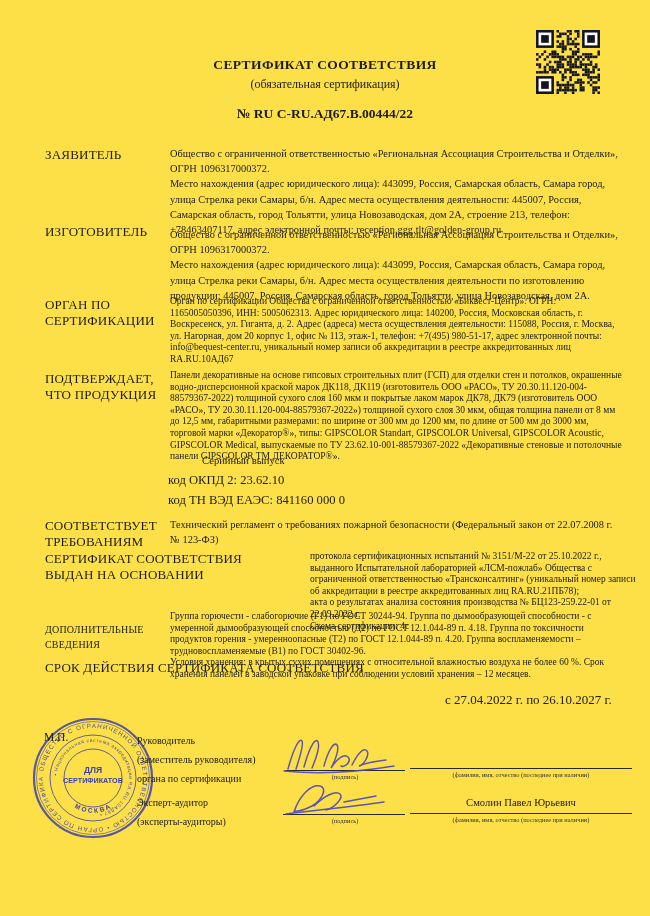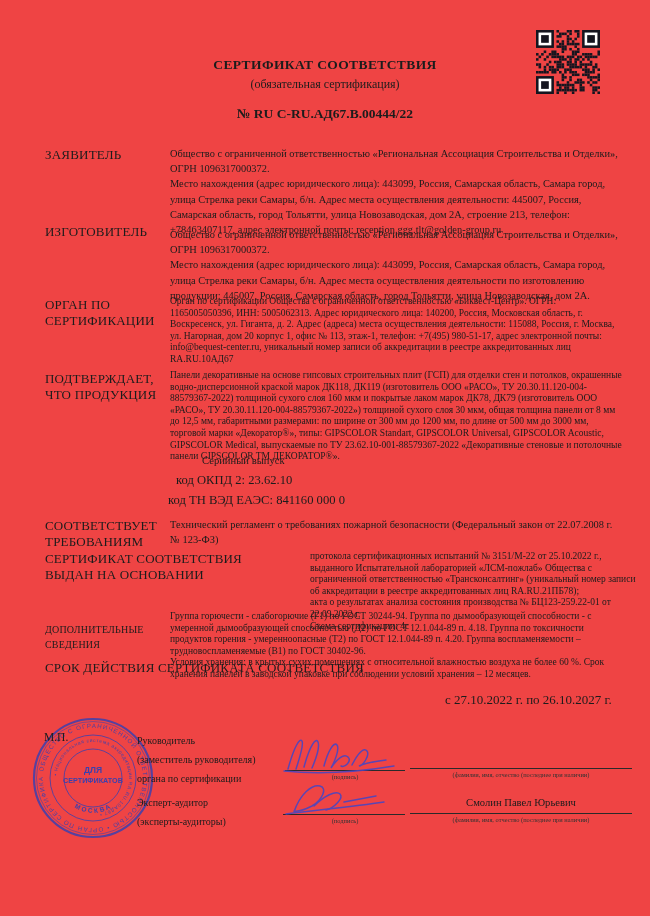--- a/index.html
+++ b/index.html
@@ -1,33 +1,33 @@
 <!DOCTYPE html>
 <html><head>
 <meta charset="utf-8">
 <style>
   html,body{margin:0;padding:0;background:#ffffff;}
   .page{
-    position:relative;width:650px;height:916px;background:#ef4444;
+    position:relative;width:650px;height:916px;background:#fde047;
     font-family:"Liberation Serif","DejaVu Serif",serif;color:#1c1c1c;
     overflow:hidden;
   }
   .abs{position:absolute;}
   .hdr-title{left:0;right:0;top:57px;text-align:center;font-weight:bold;font-size:13.5px;letter-spacing:.4px;}
   .hdr-sub{left:0;right:0;top:77px;text-align:center;font-size:12px;}
   .hdr-num{left:0;right:0;top:106px;text-align:center;font-weight:bold;font-size:13.5px;}
   .qr{left:536px;top:30px;width:64px;height:64px;}
   .lbl{left:45px;font-size:13px;line-height:16px;white-space:pre-line;letter-spacing:.2px;}
   .lbl-sm{font-size:10px;line-height:15px;}
   .body-lg{font-size:10.4px;line-height:15.2px;white-space:pre-line;text-align:left;}
   .body-sm{font-size:9.5px;line-height:11.6px;white-space:pre-line;text-align:left;}
   .col-main{left:170px;width:452px;}
   .col-basis{left:290px;width:334px;margin-left:20px;}
   .serial{left:170px;top:455px;font-size:10.6px;margin-left:32px;}
-  .okpd{left:176px;top:473px;font-size:12.6px;}
+  .okpd{left:168px;top:473px;font-size:12.6px;}
   .tnved{left:168px;top:493px;font-size:12.6px;}
   .validity-lbl{left:45px;top:660px;font-size:13px;letter-spacing:.2px;}
   .validity-dates{left:445px;top:692px;font-size:13px;}
   .mp{left:44px;top:731px;font-size:11.5px;z-index:3;}
   .role{left:137px;font-size:10px;line-height:19px;white-space:pre-line;z-index:3;}
   .sig-line{height:1px;background:#2a2a2a;}
   .cap{font-size:6.4px;color:#333;text-align:center;}
   .name{font-size:10.6px;text-align:center;}
   .stamp{left:30px;top:715px;width:126px;height:126px;z-index:2;}
   .sig-svg{z-index:4;}
@@ -301,21 +301,21 @@
   <div class="abs body-sm col-basis" style="top:551px;">протокола сертификационных испытаний № 3151/М-22 от 25.10.2022 г., выданного Испытательной лабораторией «ЛСМ-пожлаб» Общества с ограниченной ответственностью «Трансконсалтинг» (уникальный номер записи об аккредитации в реестре аккредитованных лиц RA.RU.21ПБ78);
 акта о результатах анализа состояния производства № БЦ123-259.22-01 от 22.09.2022 г.
 Схема сертификации: 4с</div>
 
   <div class="abs lbl lbl-sm" style="top:622px;">ДОПОЛНИТЕЛЬНЫЕ
 СВЕДЕНИЯ</div>
   <div class="abs body-sm col-main" style="top:611px;width:456px;">Группа горючести - слабогорючие (Г1) по ГОСТ 30244-94. Группа по дымообразующей способности - с умеренной дымообразующей способностью (Д2) по ГОСТ 12.1.044-89 п. 4.18. Группа по токсичности продуктов горения - умеренноопасные (Т2) по ГОСТ 12.1.044-89 п. 4.20. Группа воспламеняемости – трудновоспламеняемые (В1) по ГОСТ 30402-96.
 Условия хранения: в крытых сухих помещениях с относительной влажностью воздуха не более 60 %. Срок хранения панелей в заводской упаковке при соблюдении условий хранения – 12 месяцев.</div>
 
   <div class="abs validity-lbl">СРОК ДЕЙСТВИЯ СЕРТИФИКАТА СООТВЕТСТВИЯ</div>
-  <div class="abs validity-dates">с 27.10.2022 г.  по 26.10.2027 г.</div>
+  <div class="abs validity-dates">с 27.04.2022 г.  по 26.10.2027 г.</div>
 
   <svg class="abs stamp" viewBox="0 0 126 126">
     <g fill="none" stroke="#3c40ae">
       <circle cx="63" cy="63" r="59" stroke-width="2.2" opacity=".85"></circle>
       <circle cx="63" cy="63" r="56.5" stroke-width=".7" opacity=".8"></circle>
       <circle cx="63" cy="63" r="43" stroke-width="1" opacity=".8"></circle>
       <circle cx="63" cy="63" r="29" stroke-width="1" opacity=".8"></circle>
     </g>
     <defs>
       <path id="arcOuter" d="M63,63 m-50,0 a50,50 0 1,1 100,0 a50,50 0 1,1 -100,0"></path>

